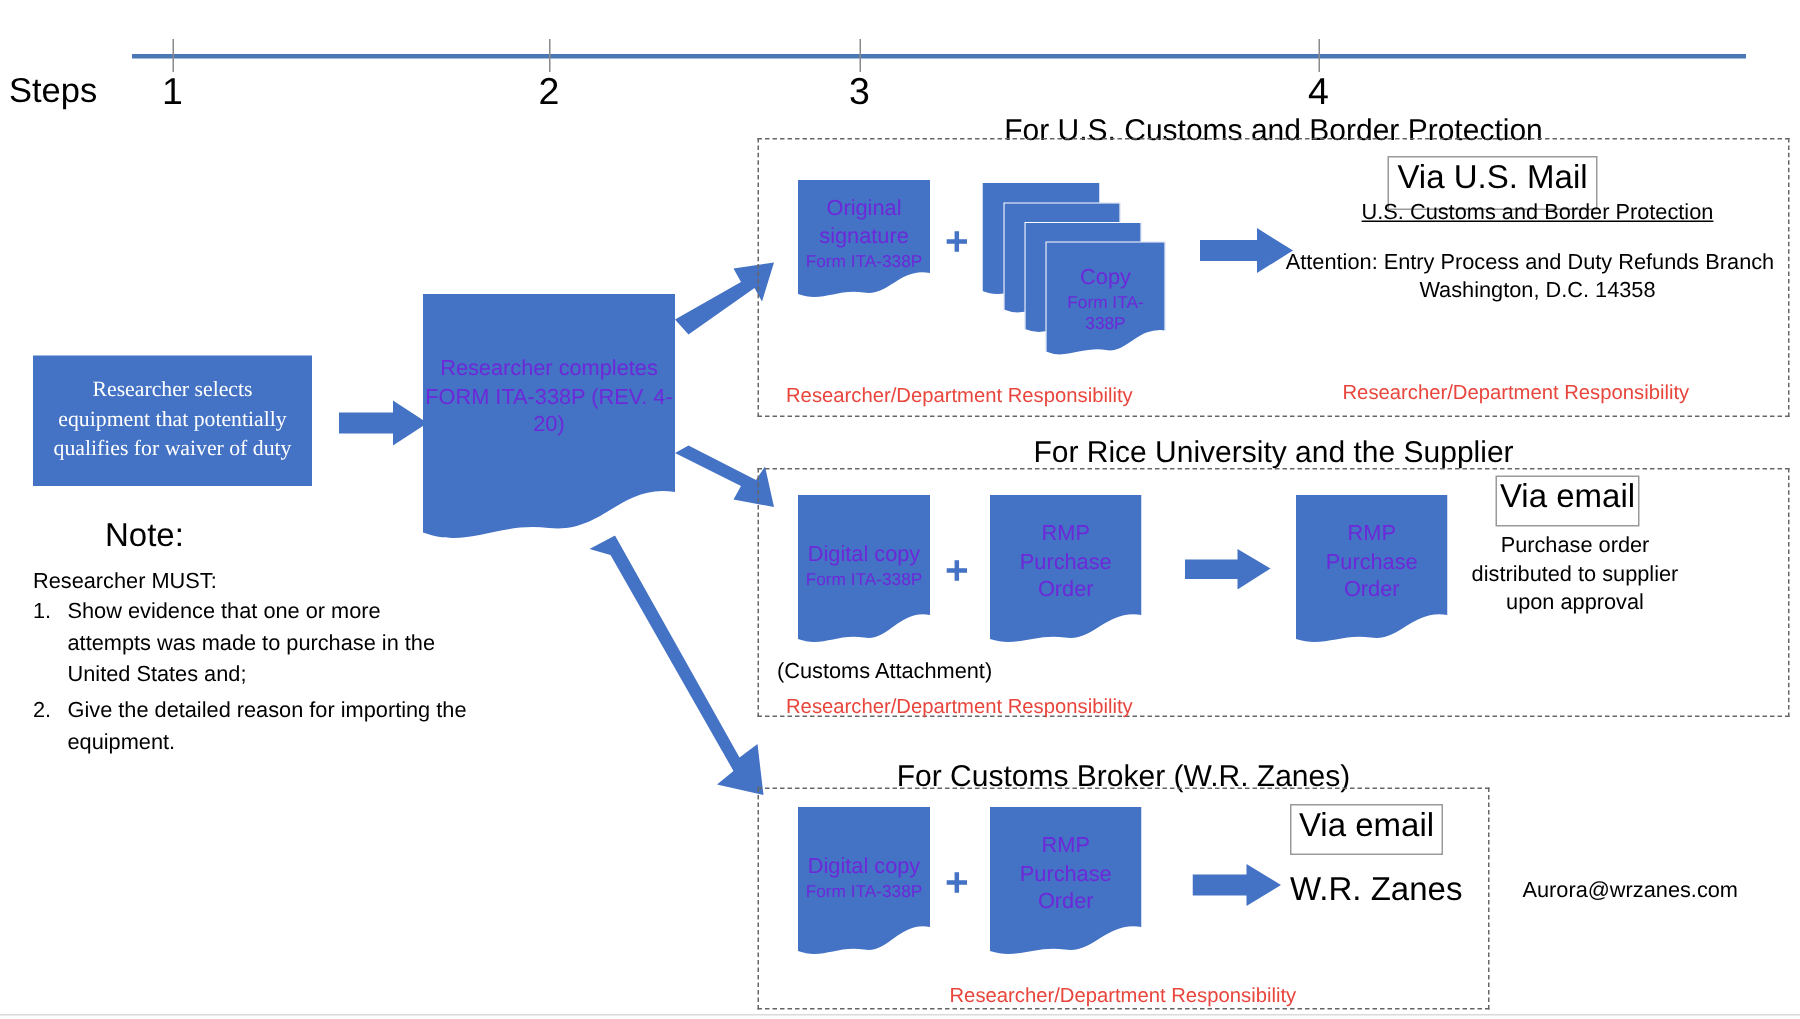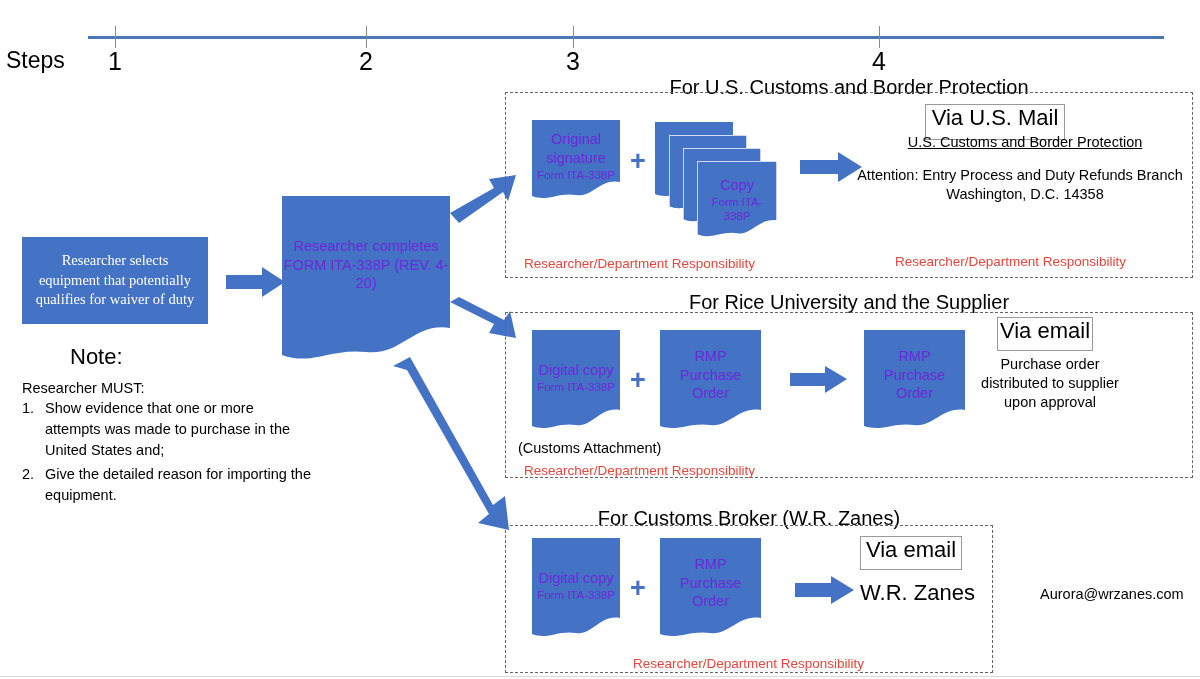--- a/index.html
+++ b/index.html
@@ -421,19 +421,19 @@
       <polygon points="0,7 36,7 36,0 59,14 36,28 36,21 0,21" fill="#4472c4"></polygon>
     </svg>
   </div>
 
   <div class="via-box" style="left:860px; top:536px; width:102px; height:34px;">
     <span>Via email</span>
   </div>
 
   <div class="big-text" style="left:860px; top:580px;">W.R. Zanes</div>
 
-  <div class="plain-text-left" style="left:1015px; top:584px;margin-left:25px;">Aurora@wrzanes.com</div>
+  <div class="plain-text-left" style="left:1015px; top:584px;">Aurora@wrzanes.com</div>
 
   <div class="resp-note" style="left:633px; top:656px;">Researcher/Department Responsibility</div>
 
   <div id="bottom-rule"></div>
 
 </div>
 
 </body></html>

